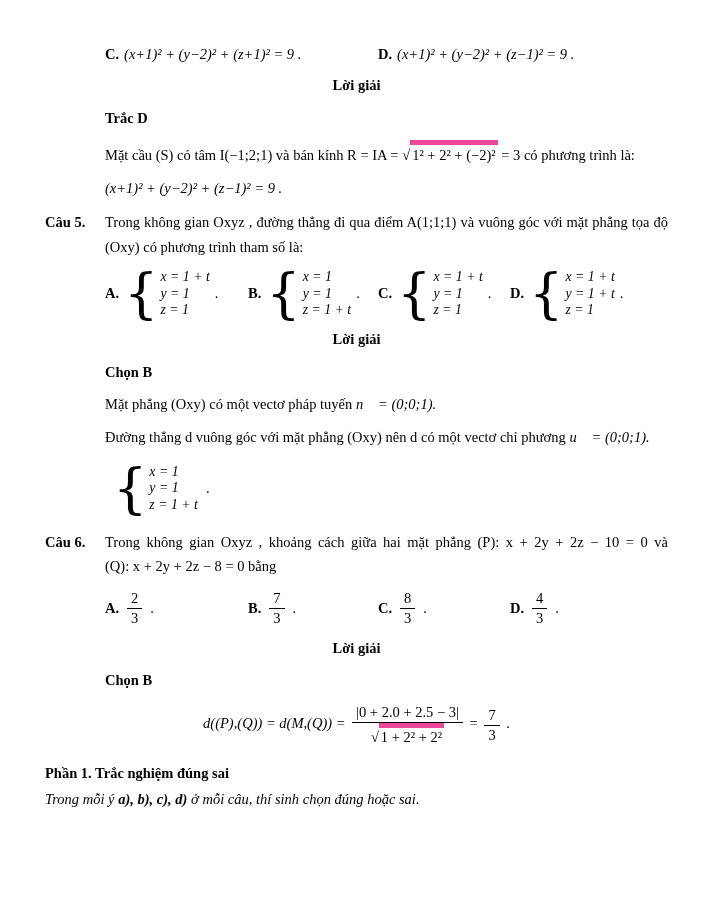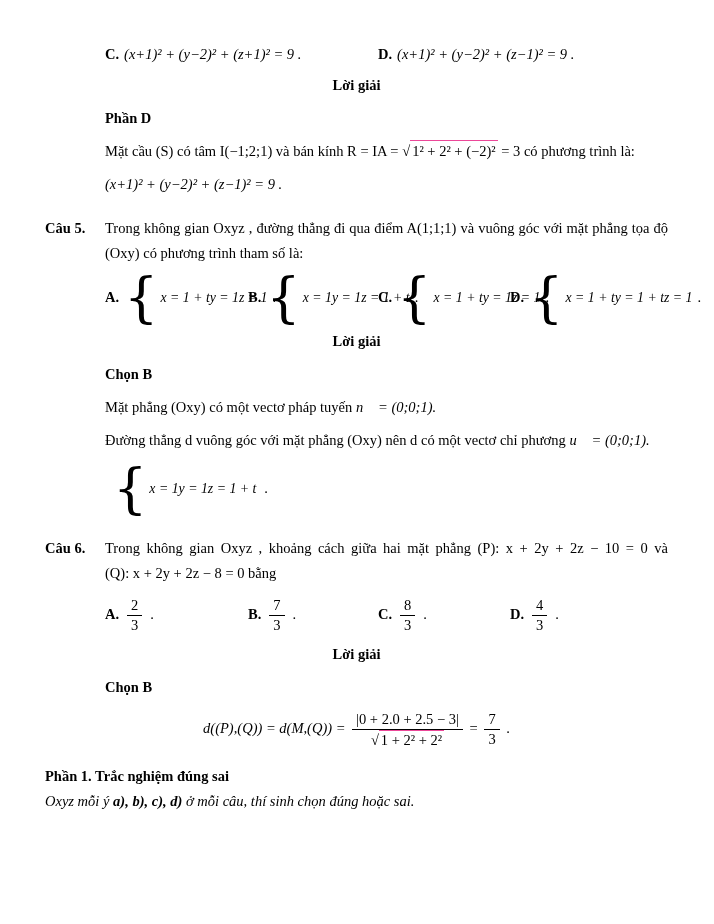--- a/index.html
+++ b/index.html
@@ -13,39 +13,39 @@
   .b { font-weight:bold; }
   .i { font-style:italic; }
   .m { font-style:italic; }
   .center { text-align:center; }
   .para { margin:0 0 11px 0; }
   .indent { margin-left:60px; }
 
   .grid-cd { display:grid; grid-template-columns:273px 1fr; margin:0 0 9px 60px; }
   .opt-inline { display:flex; gap:5px; align-items:baseline; white-space:nowrap; }
 
-  .qrow { display:flex; margin:22px 0 3px 0; }
+  .qrow { display:flex; margin:12px 0 3px 0; }
   .qlabel { flex:0 0 60px; font-weight:bold; }
   .qtext { flex:1; text-align:justify; text-align-last:justify;font-family:Liberation Serif, serif; }
 
   .opts4 { display:grid; grid-template-columns:143px 130px 132px 1fr; margin:10px 0 10px 60px; align-items:center; }
   .opt { display:flex; align-items:center; gap:5px; }
 
   .sys { display:inline-flex; align-items:center; vertical-align:middle; }
   .sys .br { font-size:54px; line-height:46px; font-weight:400; margin-right:2px; font-family:"DejaVu Serif",serif; }
-  .sys .ls { display:flex; }
+  .sys .ls { display:flex; flex-direction:column; }
   .sys .ls .sl { line-height:1.2; font-style:italic; white-space:nowrap; font-size:13.8px; }
 
   .frac { display:inline-flex; flex-direction:column; align-items:center; text-align:center; vertical-align:middle; margin:0 3px; }
   .frac .num { border-bottom:1px solid #000; padding:0 4px; line-height:1.3; }
   .frac .den { padding:0 4px; line-height:1.3; }
 
   .sqrt { white-space:nowrap; }
   .sqrt .rad { display:inline-block; }
-  .sqrt .rc { display:inline-block; border-top:1px solid #ec4899; padding:0 2px; }
+  .sqrt .rc { display:inline-block; border-top:5px solid #ec4899; padding:0 2px; }
 
   .sysline { display:flex; align-items:center; margin-bottom:14px; }
   .sysline .sys { margin:4px 8px; }
 
   .formula-line { text-align:center; margin:8px 0 16px 0; }
 </style>
 </head>
 <body>
 
 <div class="page">
@@ -55,21 +55,21 @@
       <span class="b">C.</span>
       <span class="m">(x+1)² + (y−2)² + (z+1)² = 9 .</span>
     </div>
     <div class="opt-inline">
       <span class="b">D.</span>
       <span class="m">(x+1)² + (y−2)² + (z−1)² = 9 .</span>
     </div>
   </div>
 
   <div class="para center b">Lời giải</div>
-  <div class="para indent b">Phần D</div>
+  <div class="para indent b">Trắc D</div>
 
   <div class="para indent">
     <span>Mặt cầu (S) có tâm I(−1;2;1) và bán kính R = IA = </span><span class="sqrt"><span class="rad">√</span><span class="rc">1² + 2² + (−2)²</span></span><span> = 3 có phương trình là:</span>
   </div>
 
   <div class="para indent m">(x+1)² + (y−2)² + (z−1)² = 9 .</div>
 
   <div class="qrow">
     <div class="qlabel">Câu 5.</div>
     <div class="qtext">Trong không gian Oxyz , đường thẳng đi qua điểm A(1;1;1) và vuông góc với mặt phẳng tọa độ</div>
@@ -197,16 +197,16 @@
         <span class="num">|0 + 2.0 + 2.5 − 3|</span>
         <span class="den"><span class="sqrt"><span class="rad">√</span><span class="rc">1 + 2² + 2²</span></span></span>
       </span><span> = </span><span class="frac">
         <span class="num">7</span>
         <span class="den">3</span>
       </span><span> .</span>
   </div>
 
   <div class="para b" style="margin-bottom:4px">Phần 1. Trắc nghiệm đúng sai</div>
   <div class="para i">
-    <span>Oxyz mỗi ý </span><span class="b">a), b), c), d)</span><span> ở mỗi câu, thí sinh chọn đúng hoặc sai.</span>
+    <span>Trong mỗi ý </span><span class="b">a), b), c), d)</span><span> ở mỗi câu, thí sinh chọn đúng hoặc sai.</span>
   </div>
 
 </div>
 
 </body></html>

